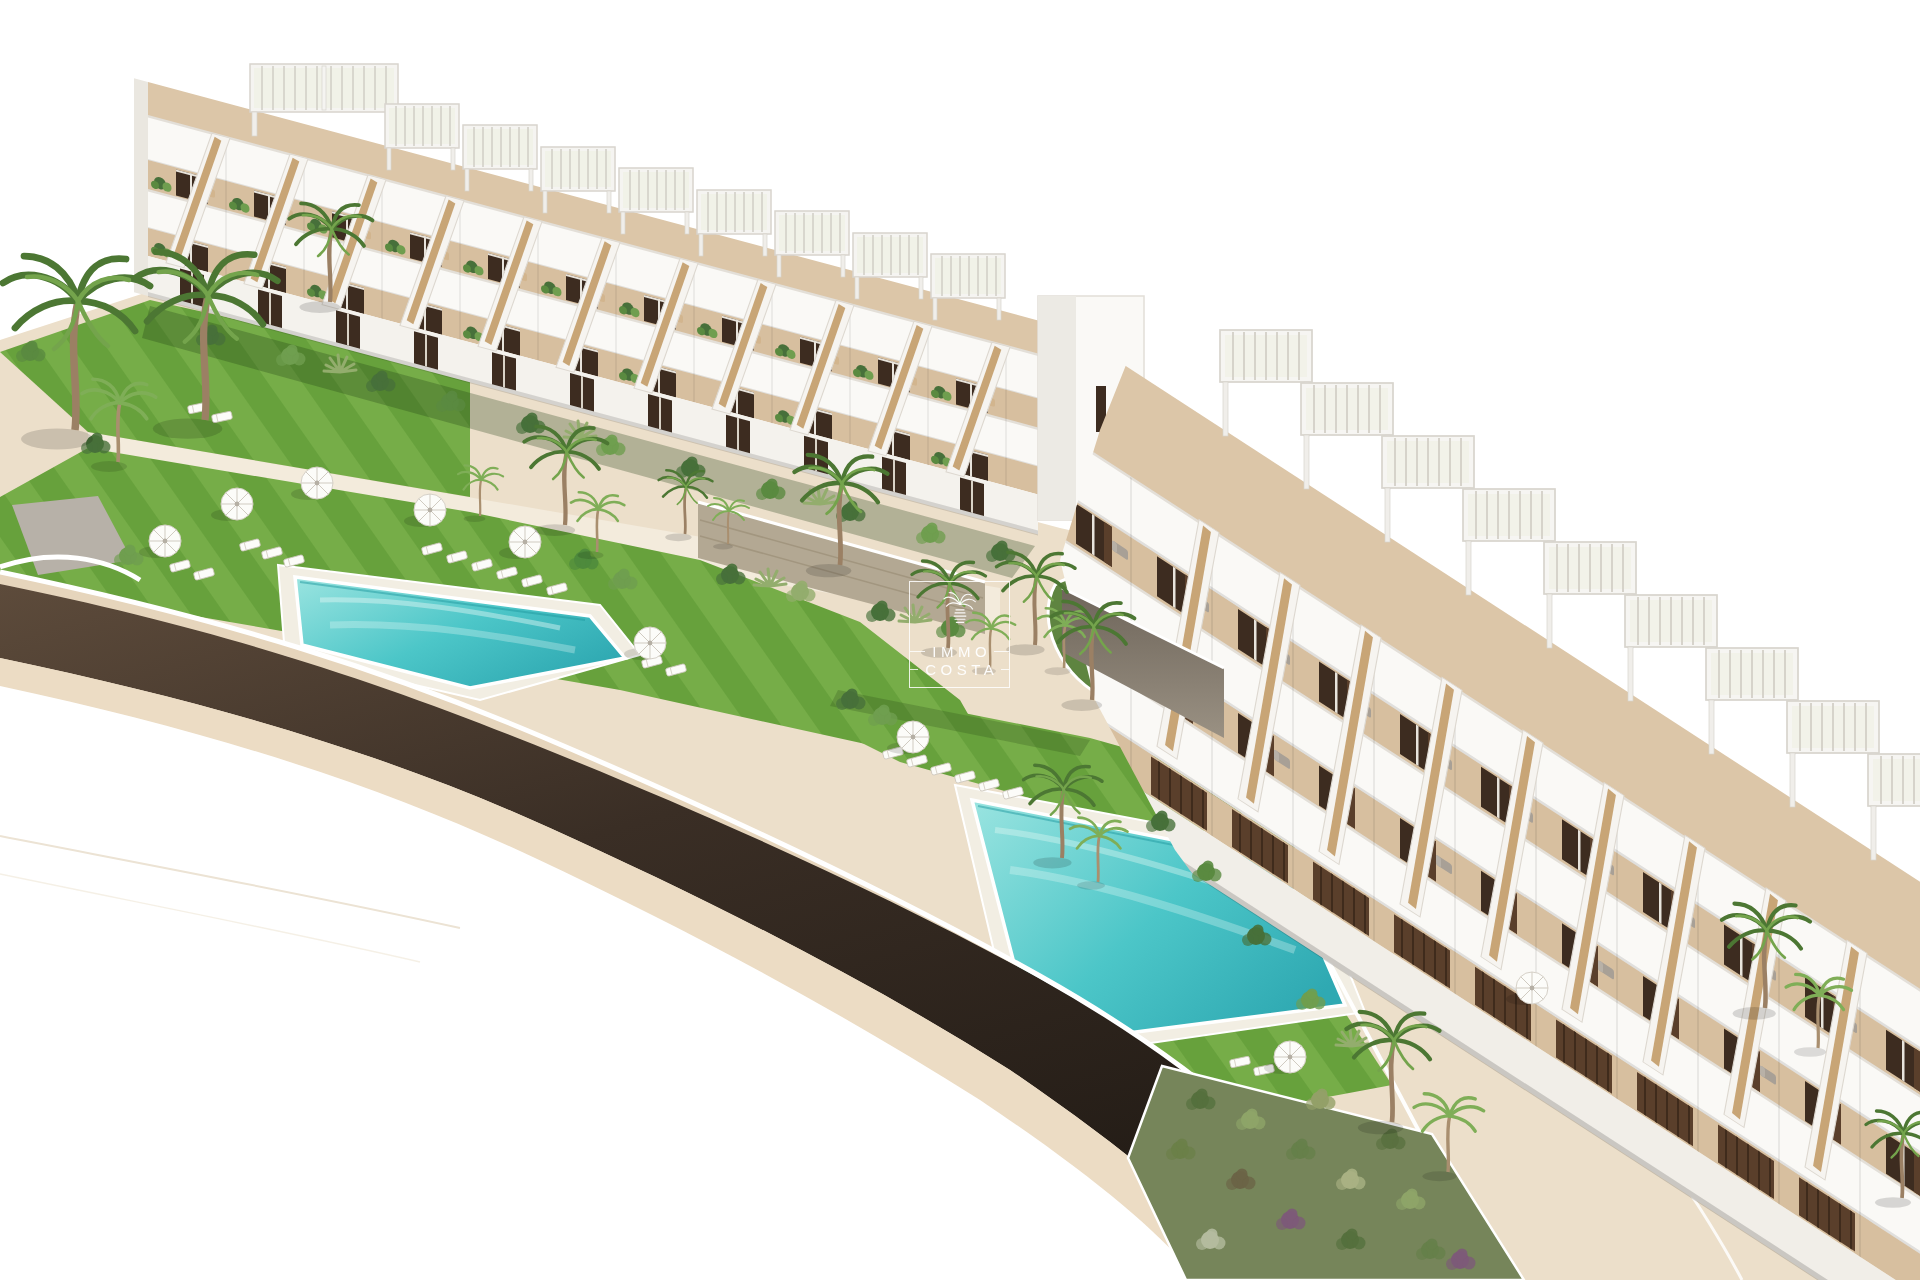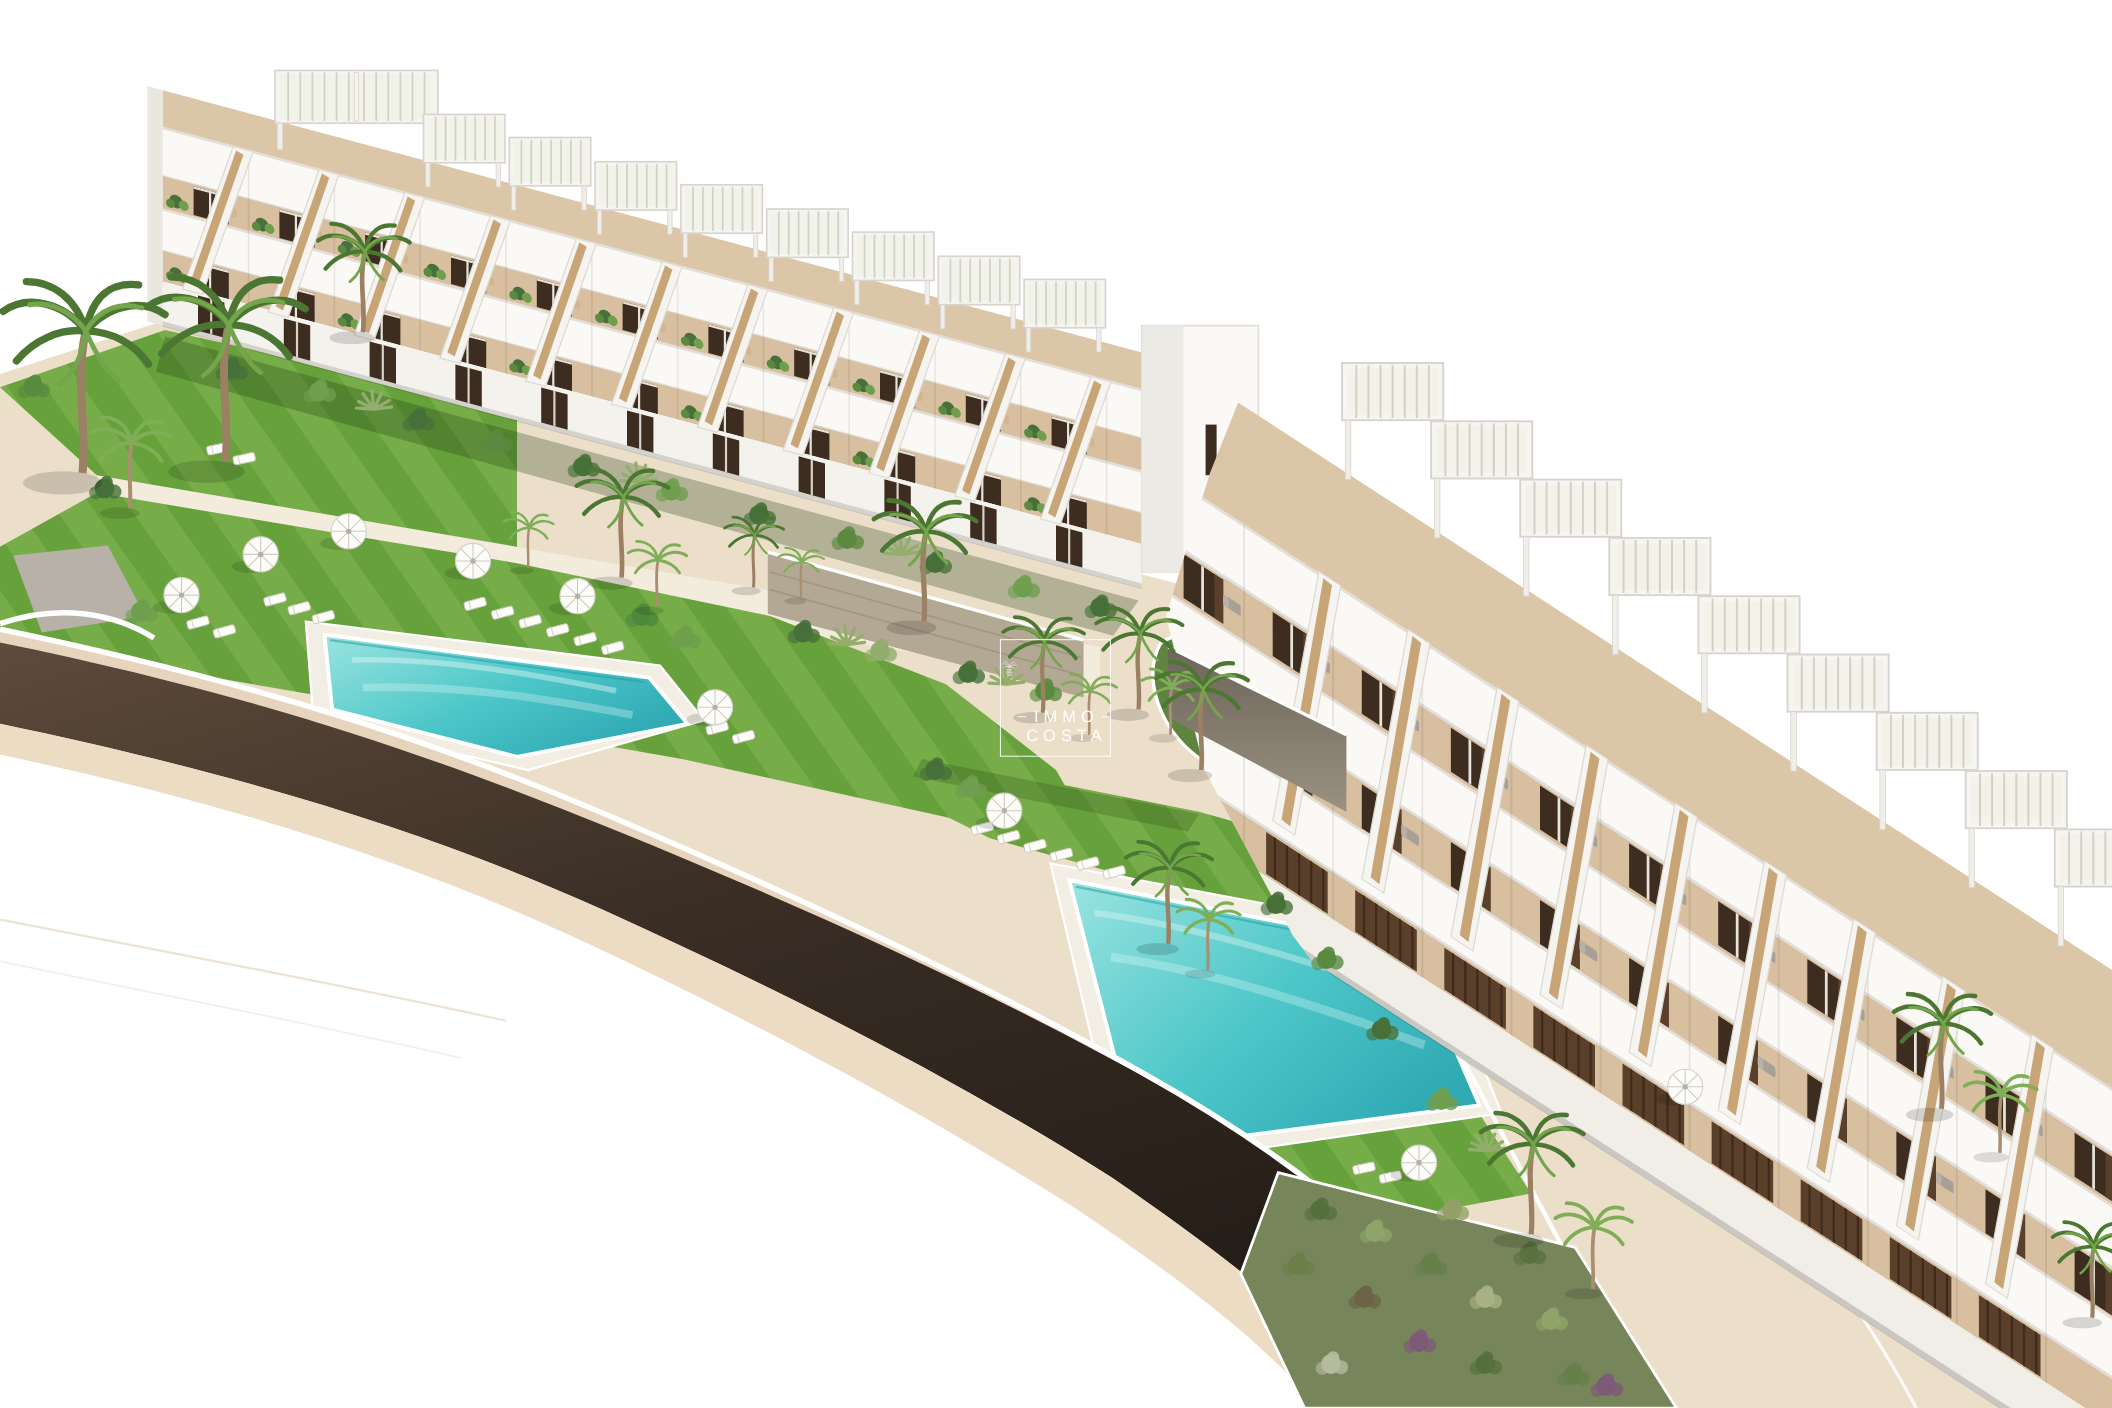--- a/index.html
+++ b/index.html
@@ -2,21 +2,21 @@
 <html style="--sky: #ffffff; --building: #faf9f6; --buildingShade: #eae7e0; --terrace: #d7bf9f; --deck: #dcc6a8; --window: #3d2c20; --wood: #5a3f2b; --lawn: #67a13c; --lawnLight: #82b652; --pool: #3fbdc1; --poolLight: #9ae4e0; --paving: #ecdfca; --pathLight: #f3ebdc; --sidewalk: #e6d5bc; --sidewalkOuter: #ecdcc4; --road: #3a2e25; --roadLight: #5d4b3b; --roadDark: #231c16; --stone: #b3a893; --stoneDark: #8a7f70; --palm: #4c7733; --palmLight: #74a44c; --trunk: #9b8064; --shrub: #47703a; --gardenBase: #76855a; --umbrella: #fcfcf9; --loungerTan: #d2b58e; --loungerGray: #a8a096; --stair: #c8a576; --watermark: #ffffff;"><head>
 <meta charset="utf-8">
 <style>
   html,body{margin:0;padding:0;background:#fff;}
   .scene{position:relative;width:1920px;height:1280px;overflow:hidden;
          background:var(--sky,#ffffff);font-family:"Liberation Sans",sans-serif;}
   .scene svg.base{position:absolute;left:0;top:0;}
   
   .wm{position:absolute;left:909px;top:581px;width:101px;height:107px;
       border:1.5px solid rgba(255,255,255,.85);box-sizing:border-box;
-      display:flex;flex-direction:row;align-items:stretch;
+      display:flex;flex-direction:column;align-items:stretch;
       color:rgba(255,255,255,.95);}
   .wm-logo{margin:8px auto 0 auto;display:block;}
   .wm-rows{margin-top:auto;margin-bottom:10px;display:flex;flex-direction:column;gap:3px;}
   .wm-row{display:flex;align-items:center;gap:3px;}
   .wm-line{flex:1 1 auto;height:1px;background:rgba(255,255,255,.8);}
   .wm-word{flex:0 0 auto;font-size:15px;font-weight:400;letter-spacing:4.5px;
            text-indent:4.5px;line-height:1;white-space:nowrap;}
 </style>
 </head>
 <body>

